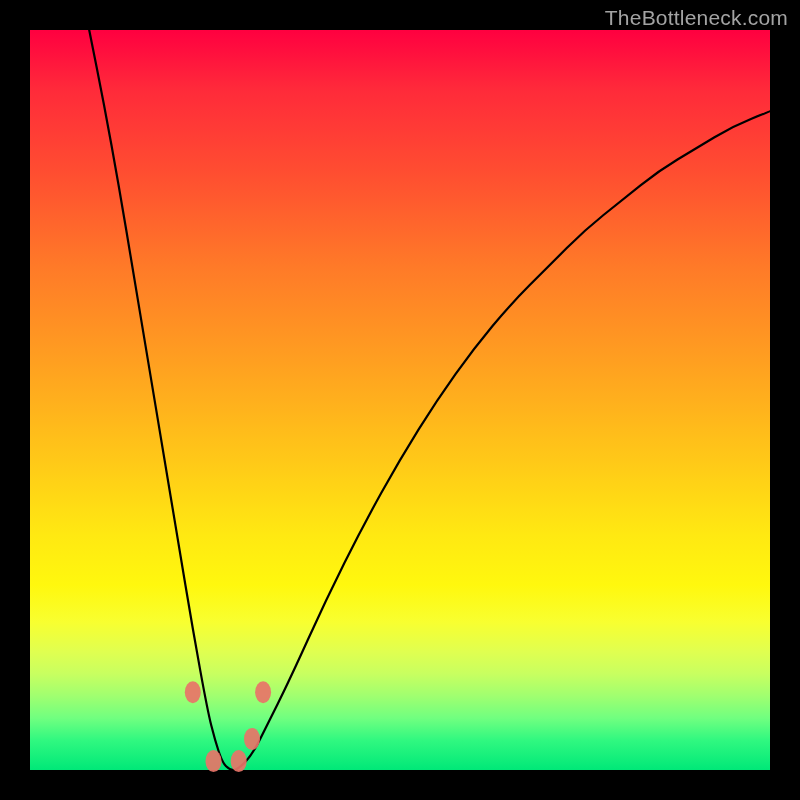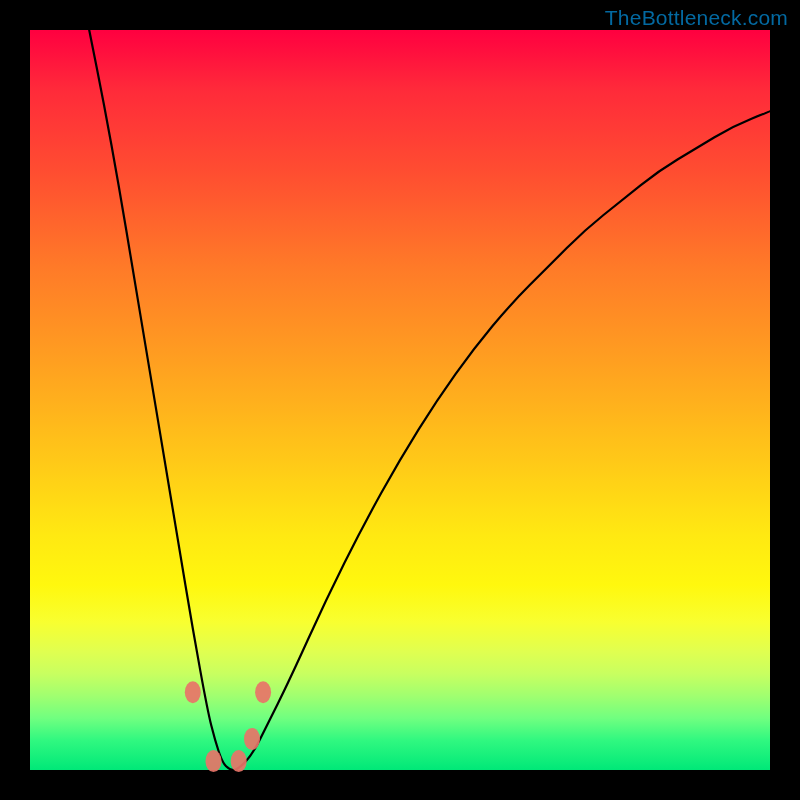--- a/index.html
+++ b/index.html
@@ -39,21 +39,21 @@
       #a0ff70 90%,
       #70ff80 93%,
       #30f880 96%,
       #00e878 100%
     );
   }
   .watermark {
     position: absolute;
     top: 6px;
     right: 12px;
-    color: #0369a1;
+    color: #a3a3a3;
     font-size: 21px;
     font-weight: 500;
     letter-spacing: 0.2px;
     user-select: none;
   }
   svg.curve {
     position: absolute;
     left: 30px;
     top: 30px;
     width: 740px;

